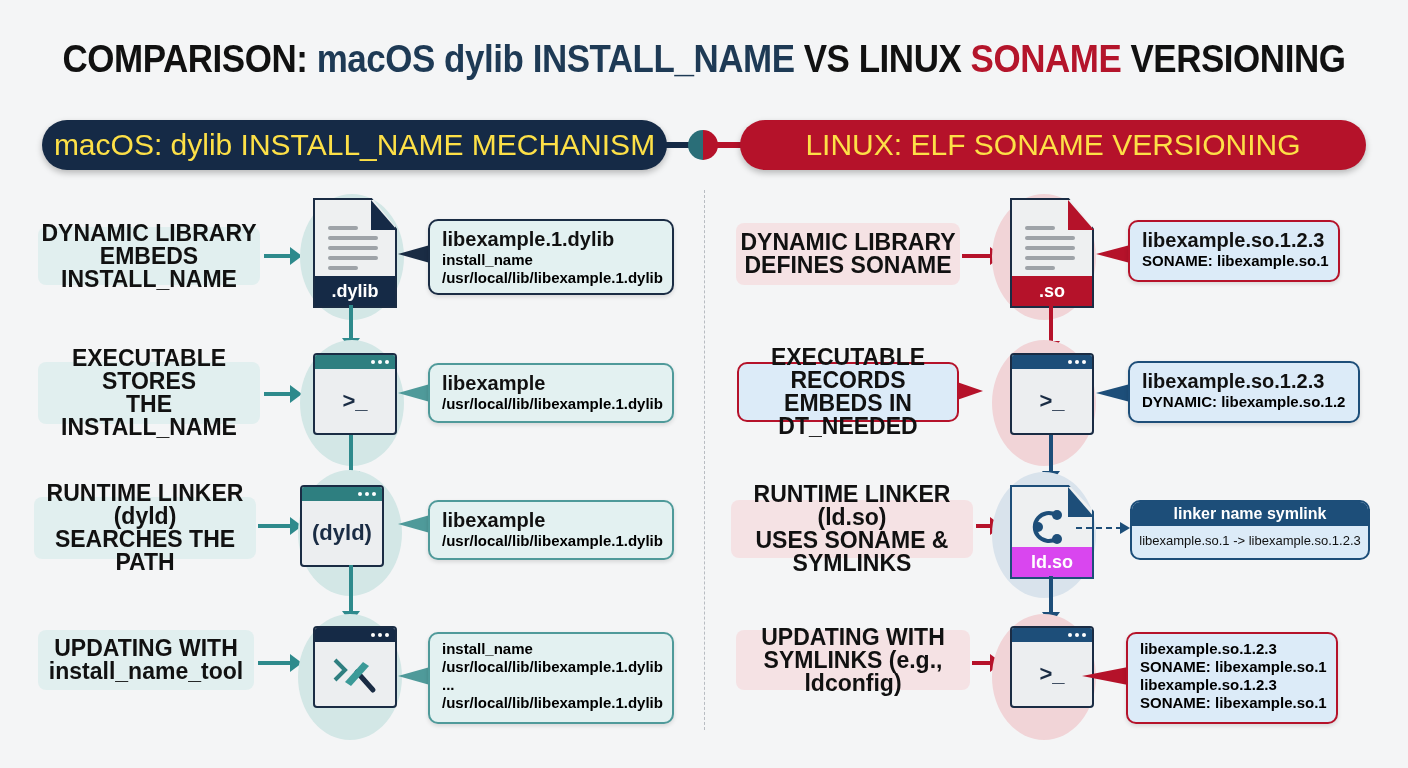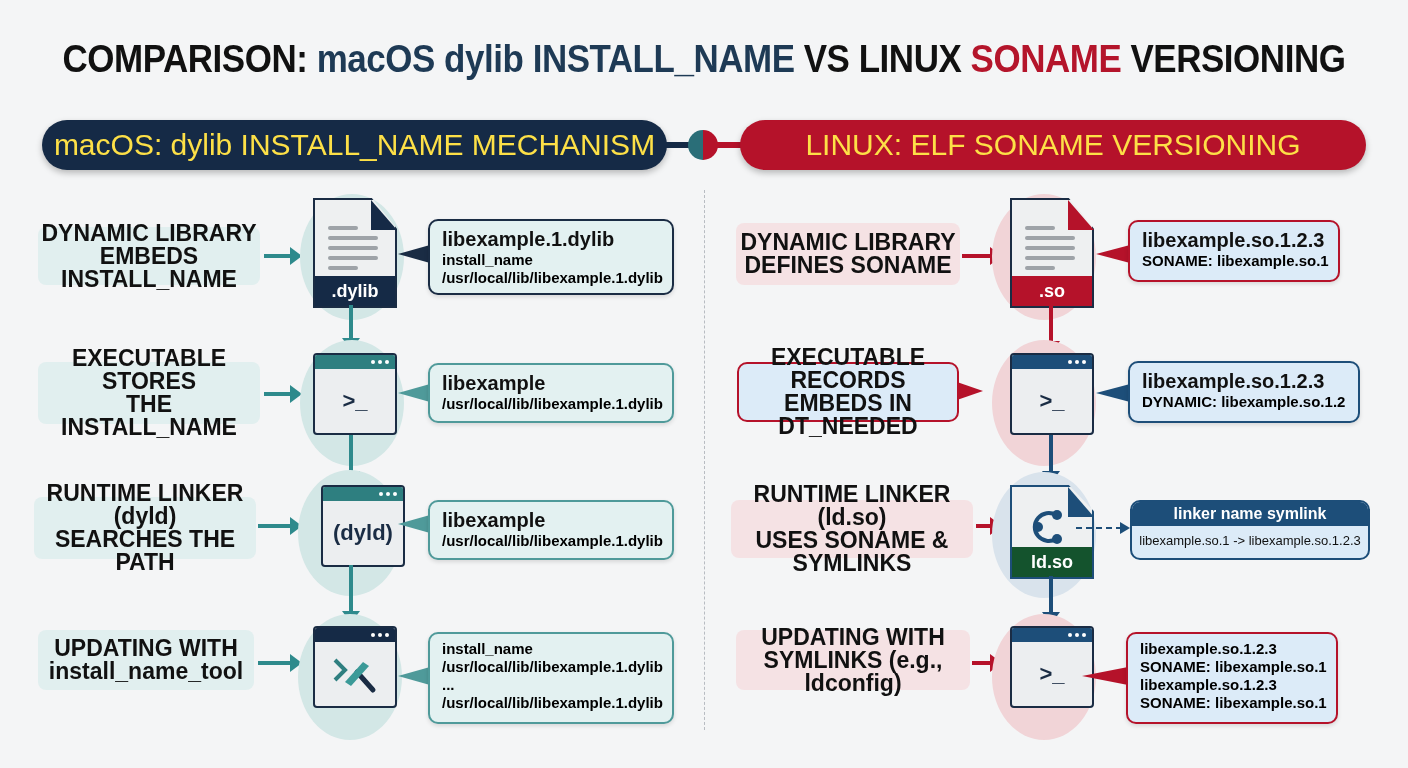--- a/index.html
+++ b/index.html
@@ -120,21 +120,21 @@
 <div class="arrow-v teal" style="left:349px;top:435px;height:38px;"></div>
 
 <div class="label mac" style="left:34px;top:497px;width:222px;height:62px;">
   <div>
       <div>RUNTIME LINKER (dyld)</div>
       <div>SEARCHES THE PATH</div>
     </div>
 </div>
 <div class="arrow-h teal" style="left:258px;top:524px;width:34px;"></div>
 <div class="halo teal" style="left:298px;top:470px;"></div>
-<div class="win" style="left:321px;top:485px;">
+<div class="win" style="left:300px;top:485px;">
   <div class="bar" style="background:#2e7f80;">
       <i></i>
       <i></i>
       <i></i>
     </div>
   <div class="body">(dyld)</div>
 </div>
 <div class="tail" style="left:398px;top:515px;border-right:32px solid #4f9a9a;"></div>
 <div class="callout teal" style="left:428px;top:500px;width:218px;height:44px;">
   <div class="head">libexample</div>
@@ -231,21 +231,21 @@
 <div class="halo blue" style="left:992px;top:472px;"></div>
 <div class="doc" style="left:1010px;top:485px;height:90px;border-color:#1d4e79;">
   <div style="position:absolute;left:18px;top:20px;">
     <svg width="40" height="40" viewBox="0 0 40 40">
       <path d="M26 8 A14 14 0 1 0 26 32" fill="none" stroke="#1d4e79" stroke-width="4"></path>
       <circle cx="27" cy="8" r="5" fill="#1d4e79"></circle>
       <circle cx="8" cy="20" r="5" fill="#1d4e79"></circle>
       <circle cx="27" cy="32" r="5" fill="#1d4e79"></circle>
     </svg>
   </div>
-  <div class="foot" style="background:#14532d;">ld.so</div>
+  <div class="foot" style="background:#d946ef;">ld.so</div>
 </div>
 <div class="doc-fold" style="left:1068px;top:487px;background:#1d4e79;clip-path:polygon(0 0,100% 100%,0 100%);"></div>
 <div class="dashed"></div>
 <div class="symlink-box">
   <div class="hd">linker name symlink</div>
   <div class="bd">libexample.so.1 -&gt; libexample.so.1.2.3</div>
 </div>
 <div class="arrow-v navy" style="left:1049px;top:576px;height:38px;"></div>
 
 <div class="label lin" style="left:736px;top:630px;width:234px;height:60px;">

